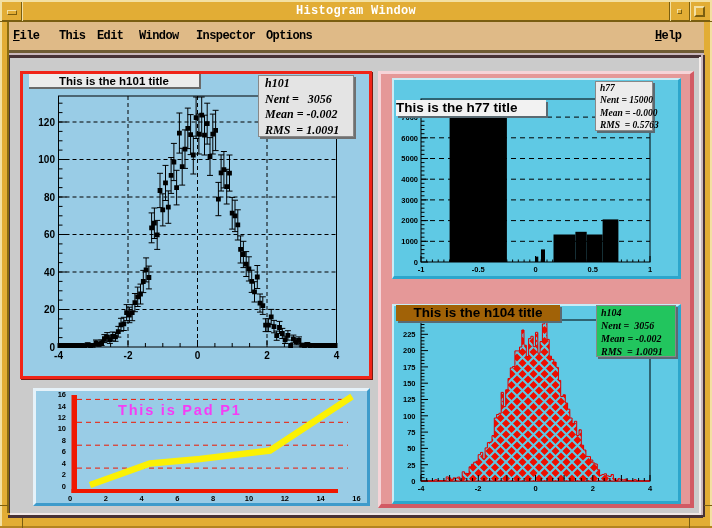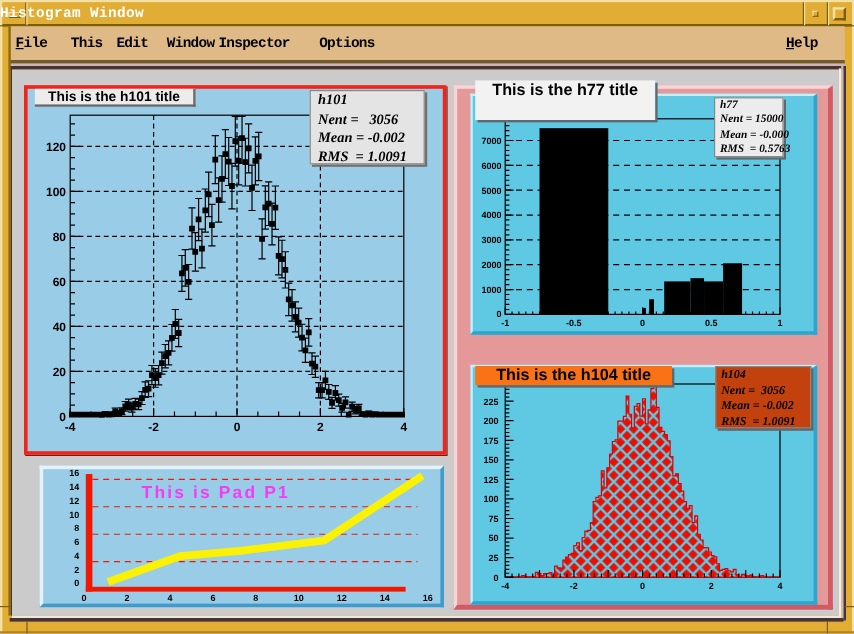--- a/index.html
+++ b/index.html
@@ -14,39 +14,39 @@
 <div class="abs" style="left:710px;top:0;width:2px;height:528px;background:#F3E0A2"></div>
 <div class="abs" style="left:0;top:526px;width:712px;height:2px;background:#B48420"></div>
 
 <div class="abs" style="left:2px;top:2px;width:708px;height:18px;background:#E2AD35"></div>
 <div class="abs" style="left:2px;top:20px;width:708px;height:2px;background:#7A5E10"></div>
 
 <div class="abs" style="left:21px;top:2px;width:1px;height:19px;background:#7A5E10"></div>
 <div class="abs" style="left:22px;top:2px;width:1px;height:19px;background:#F3E0A2"></div>
 <div class="abs" style="left:7px;top:10px;width:10px;height:5px;background:#E2AD35;border-top:1px solid #F3E0A2;border-left:1px solid #F3E0A2;border-right:1px solid #7A5E10;border-bottom:1px solid #7A5E10"></div>
 
-<div class="abs" style="left:0;top:4px;width:712px;height:16px;font-family:'Liberation Mono',monospace;font-size:12px;font-weight:bold;color:#fff;letter-spacing:0.3px">Histogram Window</div>
+<div class="abs" style="left:0;top:4px;width:712px;height:16px;text-align:center;font-family:'Liberation Mono',monospace;font-size:12px;font-weight:bold;color:#fff;letter-spacing:0.3px">Histogram Window</div>
 
 <div class="abs" style="left:669px;top:2px;width:1px;height:19px;background:#7A5E10"></div>
 <div class="abs" style="left:670px;top:2px;width:1px;height:19px;background:#F3E0A2"></div>
 <div class="abs" style="left:689px;top:2px;width:1px;height:19px;background:#7A5E10"></div>
 <div class="abs" style="left:690px;top:2px;width:1px;height:19px;background:#F3E0A2"></div>
 <div class="abs" style="left:677px;top:9px;width:5px;height:5px;background:#E2AD35;border-top:1px solid #F3E0A2;border-left:1px solid #F3E0A2;border-right:1px solid #7A5E10;border-bottom:1px solid #7A5E10"></div>
 <div class="abs" style="left:694px;top:6px;width:11px;height:11px;border-top:2px solid #F3E0A2;border-left:2px solid #F3E0A2;border-right:2px solid #7A5E10;border-bottom:2px solid #7A5E10"></div>
 
 <div class="abs" style="left:8px;top:22px;width:696px;height:28px;background:#DFBA87"></div>
 <div class="abs" style="left:8px;top:50px;width:696px;height:3px;background:#6F5B33"></div>
 <div class="abs" style="left:8px;top:53px;width:696px;height:2px;background:#C9B6BA"></div>
 <div class="abs" style="left:8px;top:55px;width:696px;height:2.5px;background:#473236"></div>
 <div class="abs" style="left:0;top:29px;height:16px;font-family:'Liberation Mono',monospace;font-size:12px;font-weight:bold;color:#000;letter-spacing:-0.6px">
   <span class="abs" style="left:13px"><span style="text-decoration:underline">F</span>ile</span>
   <span class="abs" style="left:59px">This</span>
   <span class="abs" style="left:97px">Edit</span>
   <span class="abs" style="left:139px">Window</span>
-  <span class="abs" style="left:182px">Inspector</span>
+  <span class="abs" style="left:196px">Inspector</span>
   <span class="abs" style="left:266px">Options</span>
   <span class="abs" style="left:655px"><span style="text-decoration:underline">H</span>elp</span>
 </div>
 
 <div class="abs" style="left:7px;top:22px;width:1.5px;height:491px;background:#8A6C10"></div>
 <div class="abs" style="left:8.5px;top:57px;width:1.5px;height:456px;background:#473236"></div>
 <div class="abs" style="left:699px;top:57px;width:2px;height:458px;background:#F4EEEC"></div>
 <div class="abs" style="left:701px;top:55px;width:2px;height:460px;background:#CBB7BB"></div>
 <div class="abs" style="left:703px;top:55px;width:2px;height:462px;background:#473236"></div>
 <div class="abs" style="left:10px;top:513px;width:691px;height:2px;background:#EFE7E6"></div>
@@ -268,29 +268,29 @@
 <text x="177.4" y="500.5" text-anchor="middle" font-size="7.5px" font-weight="bold">6</text>
 <text x="213.2" y="500.5" text-anchor="middle" font-size="7.5px" font-weight="bold">8</text>
 <text x="249.0" y="500.5" text-anchor="middle" font-size="7.5px" font-weight="bold">10</text>
 <text x="284.8" y="500.5" text-anchor="middle" font-size="7.5px" font-weight="bold">12</text>
 <text x="320.6" y="500.5" text-anchor="middle" font-size="7.5px" font-weight="bold">14</text>
 <text x="356.4" y="500.5" text-anchor="middle" font-size="7.5px" font-weight="bold">16</text>
 </g>
 <text x="118" y="415" font-size="14.5px" font-weight="bold" style="fill:#F53CF5;letter-spacing:1.8px">This is Pad P1</text>
 </svg>
 
-<div class="abs" style="left:29px;top:74px;width:134px;height:15px;background:#ECECEC;border-right:2px solid #6A6A6A;border-bottom:2px solid #6A6A6A;text-align:center;font-size:11.5px;font-weight:bold;line-height:14px">This is the h101 title</div>
+<div class="abs" style="left:29px;top:74px;width:172px;height:15px;background:#ECECEC;border-right:2px solid #6A6A6A;border-bottom:2px solid #6A6A6A;text-align:center;font-size:11.5px;font-weight:bold;line-height:14px">This is the h101 title</div>
 <div class="abs" style="left:258px;top:75px;width:96px;height:62px;background:#E4E4E4;border:1px solid #888;box-shadow:2px 2px 0 #707070;font-family:'Liberation Serif',serif;font-style:italic;font-weight:bold;font-size:12px;line-height:15.5px;padding-left:6px;white-space:pre">h101
 Nent =   3056
 Mean = -0.002
 RMS  = 1.0091</div>
 
-<div class="abs" style="left:396px;top:67px;width:150px;height:33px;background:#F2F2F2;box-shadow:2px 2px 0 #5A6A72;text-align:center;font-size:13.5px;font-weight:bold;line-height:16px">This is the h77 title</div>
+<div class="abs" style="left:396px;top:100px;width:150px;height:16px;background:#F2F2F2;box-shadow:2px 2px 0 #5A6A72;font-size:13.5px;font-weight:bold;line-height:16px">This is the h77 title</div>
 <div class="abs" style="left:595px;top:81px;width:58px;height:50px;background:#ECECEC;border:1px solid #888;box-shadow:2px 2px 0 #5A6A72;font-family:'Liberation Serif',serif;font-style:italic;font-weight:bold;font-size:9.5px;line-height:12.4px;padding-left:4px;white-space:pre">h77
 Nent = 15000
 Mean = -0.000
 RMS  = 0.5763</div>
 
-<div class="abs" style="left:396px;top:305px;width:164px;height:16px;background:#f97316;box-shadow:2px 2px 0 #5A6A72;text-align:center;font-size:13.5px;font-weight:bold;line-height:16px">This is the h104 title</div>
-<div class="abs" style="left:596px;top:305px;width:80px;height:52px;background:#c2410c;border:1px solid #888;box-shadow:2px 2px 0 #5A6A72;font-family:'Liberation Serif',serif;font-style:italic;font-weight:bold;font-size:10px;line-height:13px;padding-left:4px;white-space:pre">h104
+<div class="abs" style="left:396px;top:305px;width:164px;height:16px;background:#a16207;box-shadow:2px 2px 0 #5A6A72;text-align:center;font-size:13.5px;font-weight:bold;line-height:16px">This is the h104 title</div>
+<div class="abs" style="left:596px;top:305px;width:80px;height:52px;background:#22c55e;border:1px solid #888;box-shadow:2px 2px 0 #5A6A72;font-family:'Liberation Serif',serif;font-style:italic;font-weight:bold;font-size:10px;line-height:13px;padding-left:4px;white-space:pre">h104
 Nent =  3056
 Mean = -0.002
 RMS  = 1.0091</div>
 
 </body></html>

